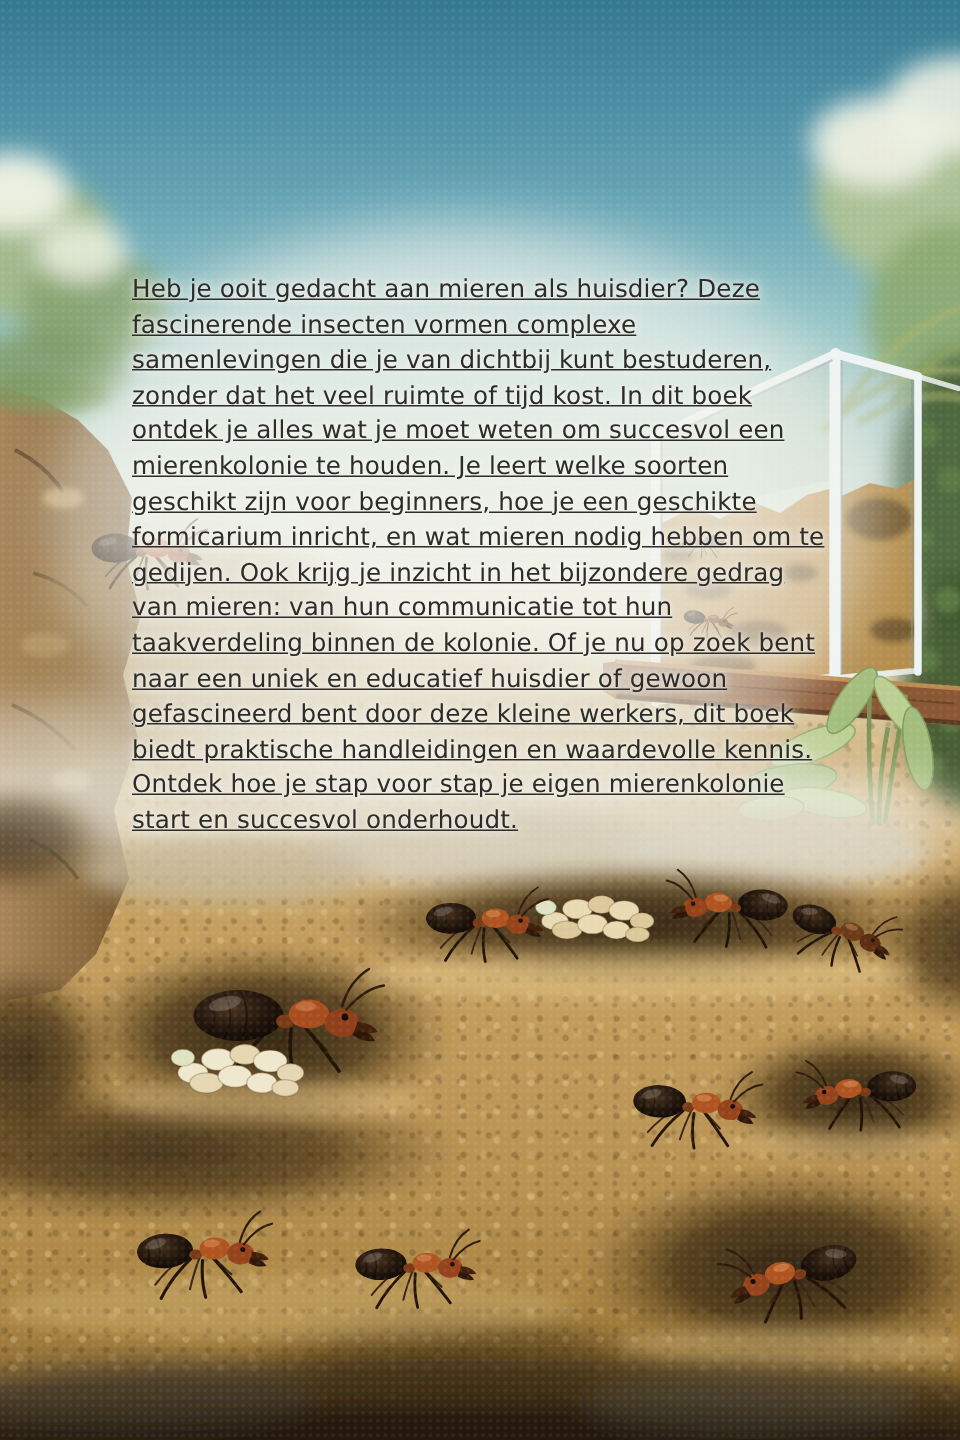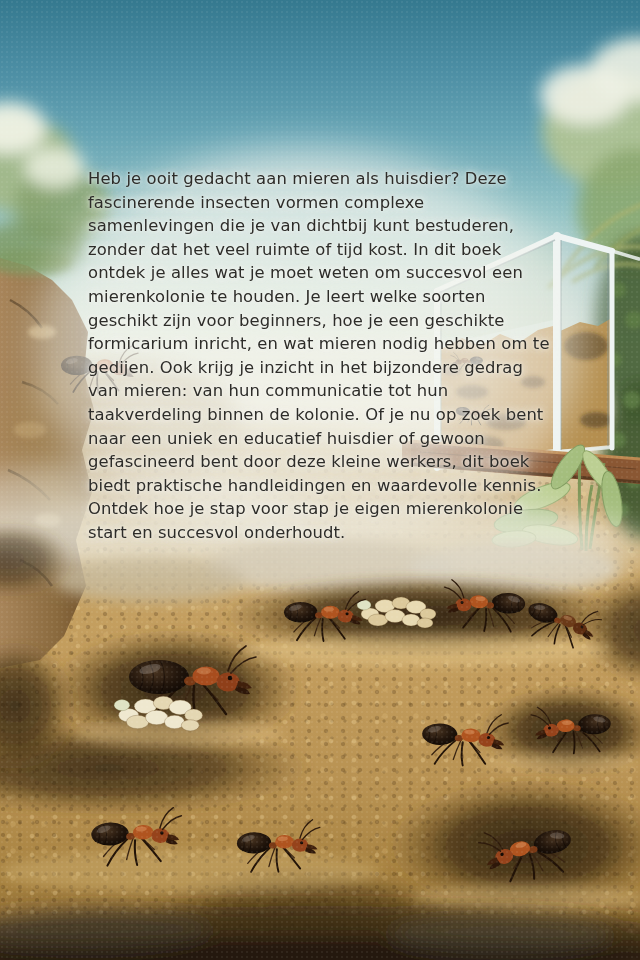--- a/index.html
+++ b/index.html
@@ -22,24 +22,25 @@
       radial-gradient(circle at 7px 15px, rgba(52,34,12,.22) 1.2px, transparent 2px);
     background-size:17px 13px,23px 19px,11px 9px,31px 27px,13px 17px;
   }
   .scene{position:absolute;left:0;top:0;}
   .grain{
     position:absolute;inset:0;pointer-events:none;
     background-image:radial-gradient(circle at 2px 2px, rgba(255,255,255,.06) 1px, transparent 1.6px);
     background-size:5px 5px;
   }
   .blurb{
-    position:absolute;left:88px;top:167px;width:498px;
+    position:absolute;left:88px;top:181px;width:498px;
     font-size:16.4px;line-height:23.6px;color:#2d2c29;
     white-space:pre;letter-spacing:.1px;
     text-shadow:0 0 8px rgba(250,250,245,.95),0 0 3px rgba(250,250,245,.6),0 0 14px rgba(248,248,242,.6);
+    text-decoration:underline;
   }
   
   .legf{stroke:#3a2512;stroke-width:1.6;fill:none}
   .legn{stroke:#221307;stroke-width:2.4;fill:none}
   .seg{stroke:rgba(10,5,2,.45);stroke-width:1.2;fill:none}
   .ant1{stroke:#2e1b0c;stroke-width:1.7;fill:none}
   .egg{fill:var(--eg,#e8dab2);stroke:rgba(120,90,50,.35);stroke-width:.8}
   .egg2{fill:var(--eg2,#dcc99b);stroke:rgba(110,82,45,.35);stroke-width:.8}
   .egg3{fill:#dfe3c4;stroke:rgba(110,110,60,.3);stroke-width:.8}
   .stem{stroke:#7d9456;stroke-width:3;fill:none}

